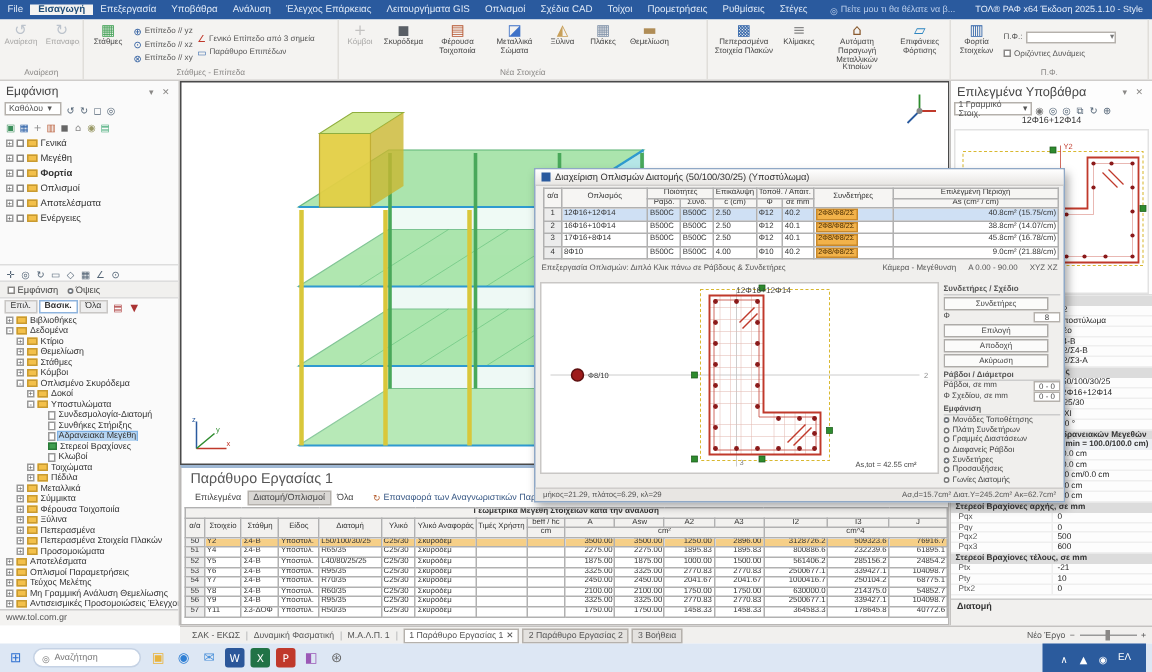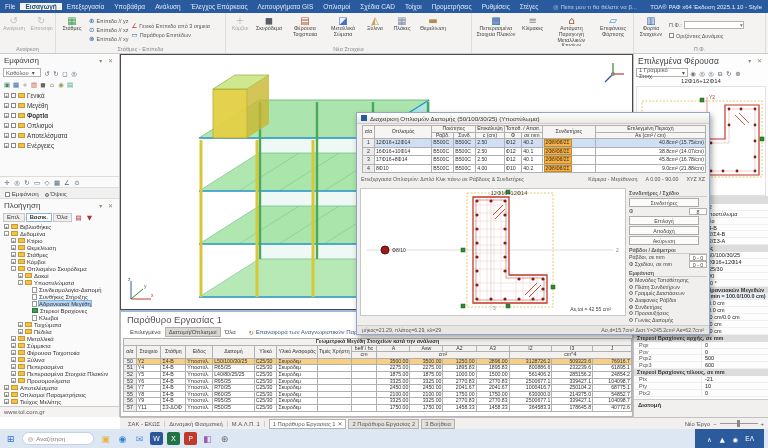--- a/index.html
+++ b/index.html
@@ -285,24 +285,20 @@
           <span class="tico" style="color: rgb(85, 102, 119);">▭</span>
           <span class="tico" style="color: rgb(85, 102, 119);">◇</span>
           <span class="tico" style="color: rgb(85, 102, 119);">▦</span>
           <span class="tico" style="color: rgb(85, 102, 119);">∠</span>
           <span class="tico" style="color: rgb(85, 102, 119);">⊙</span>
         </span>
       </div>
     <div class="viewtabs">
       <span><span class="chk" style="vertical-align:-1px"></span> <span>Εμφάνιση</span></span>
       <span><span class="radio on" style="display:inline-block;vertical-align:-1px"></span> <span>Όψεις</span></span>
-    </div>
-    <div class="panelhead">
-      <span>Πλοήγηση</span>
-      <span class="dockicons">▾ ✕</span>
     </div>
     <div class="navtabs" id="nav-tabs">
         <span class="navtab">Επιλ.</span>
         <span class="navtab active">Βασικ.</span>
         <span class="navtab">Όλα</span>
         <span class="tico" style="color: rgb(170, 51, 51); margin-left: 2px;">▤</span>
         <span class="tico" style="color: rgb(170, 51, 51); margin-left: 2px;">▼</span>
       </div>
     <div id="nav-tree" style="padding:1px 0 0 2px">
         <div class="navrow" style="padding-left: 2px;">
@@ -721,21 +717,21 @@
             <td class="num">364583.3</td>
             <td class="num">178645.8</td>
             <td class="num">40772.6</td>
           </tr>
         </tbody>
       </table>
   </div>
 
   <div id="rightpanel" class="abs">
     <div id="rp-head">
-      <span>Επιλεγμένα Φέρουσα</span>
+      <span>Επιλεγμένα Υποβάθρα</span>
       <span class="dockicons" style="margin-left:auto;font-size:6px;color:#8a8886;letter-spacing:2px">▾ ✕</span>
     </div>
     <div id="rp-toolbar">
       <span class="combo" style="width:52px">
           <span>1 Γραμμικό Στοιχ.</span>
           <span>▾</span>
         </span>
       <span id="rp-tbicons" style="display:flex;gap:1px">
           <span class="tico" style="color: rgb(119, 119, 119);">◉</span>
           <span class="tico" style="color: rgb(85, 102, 119);">◎</span>

